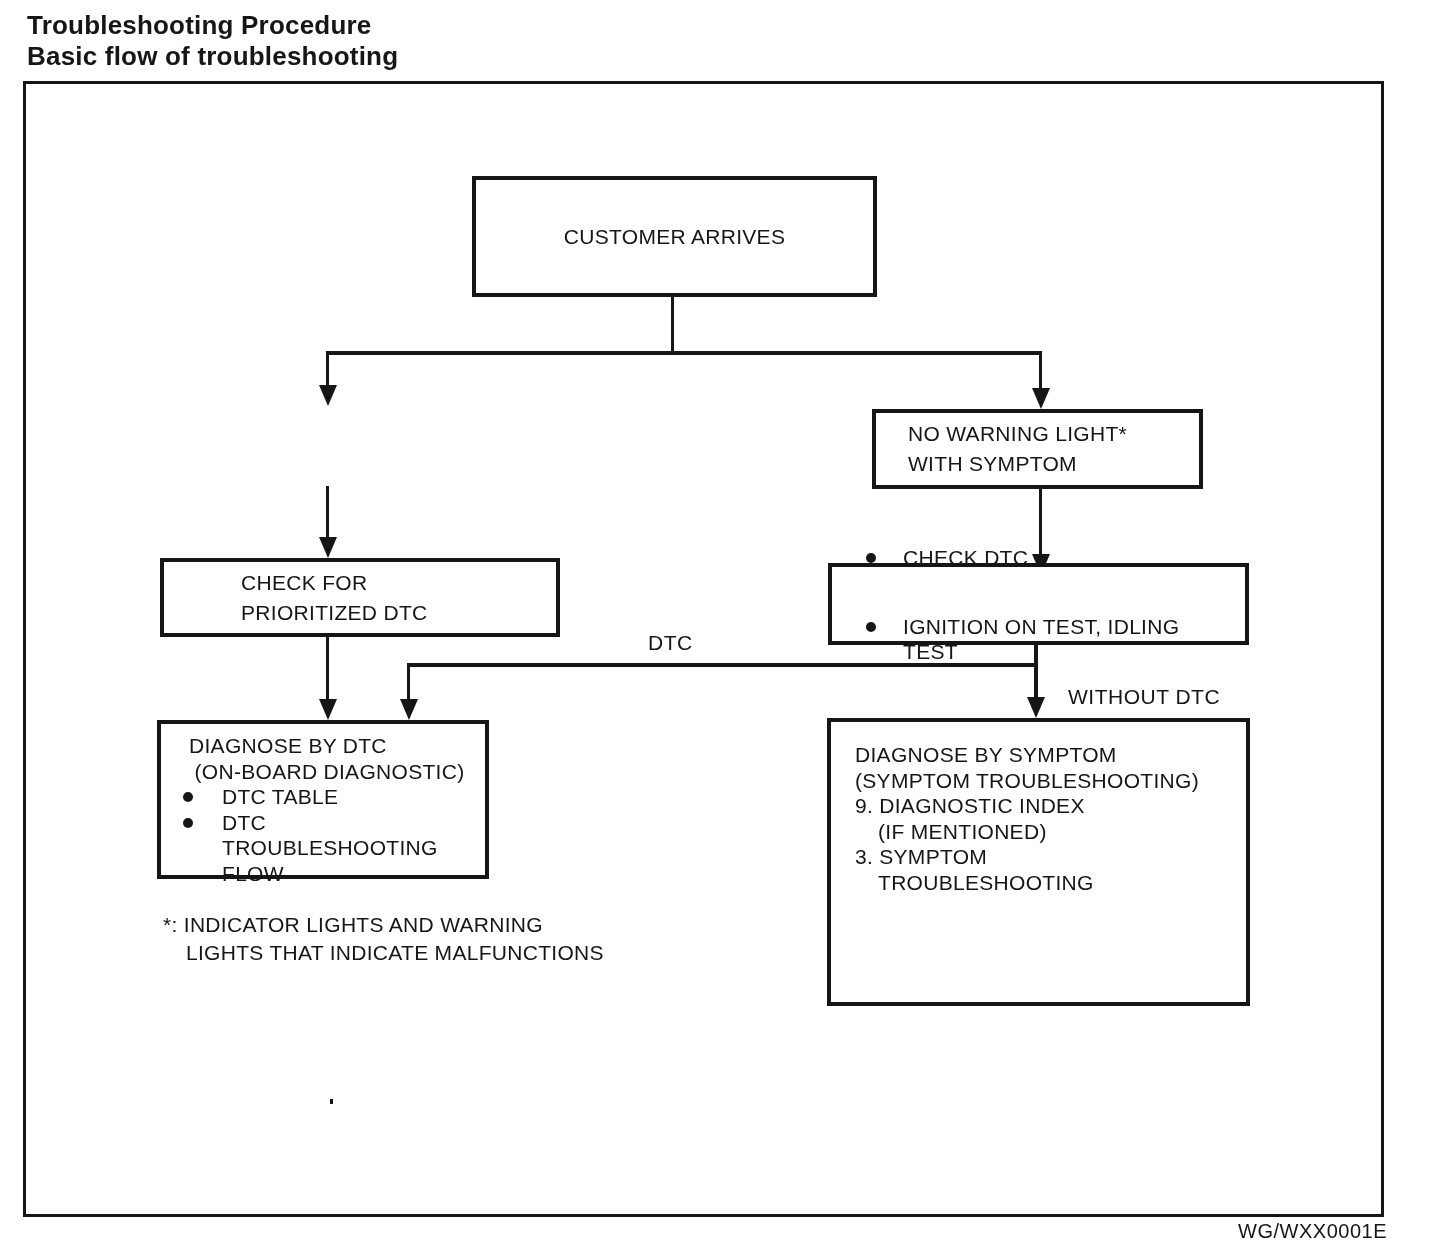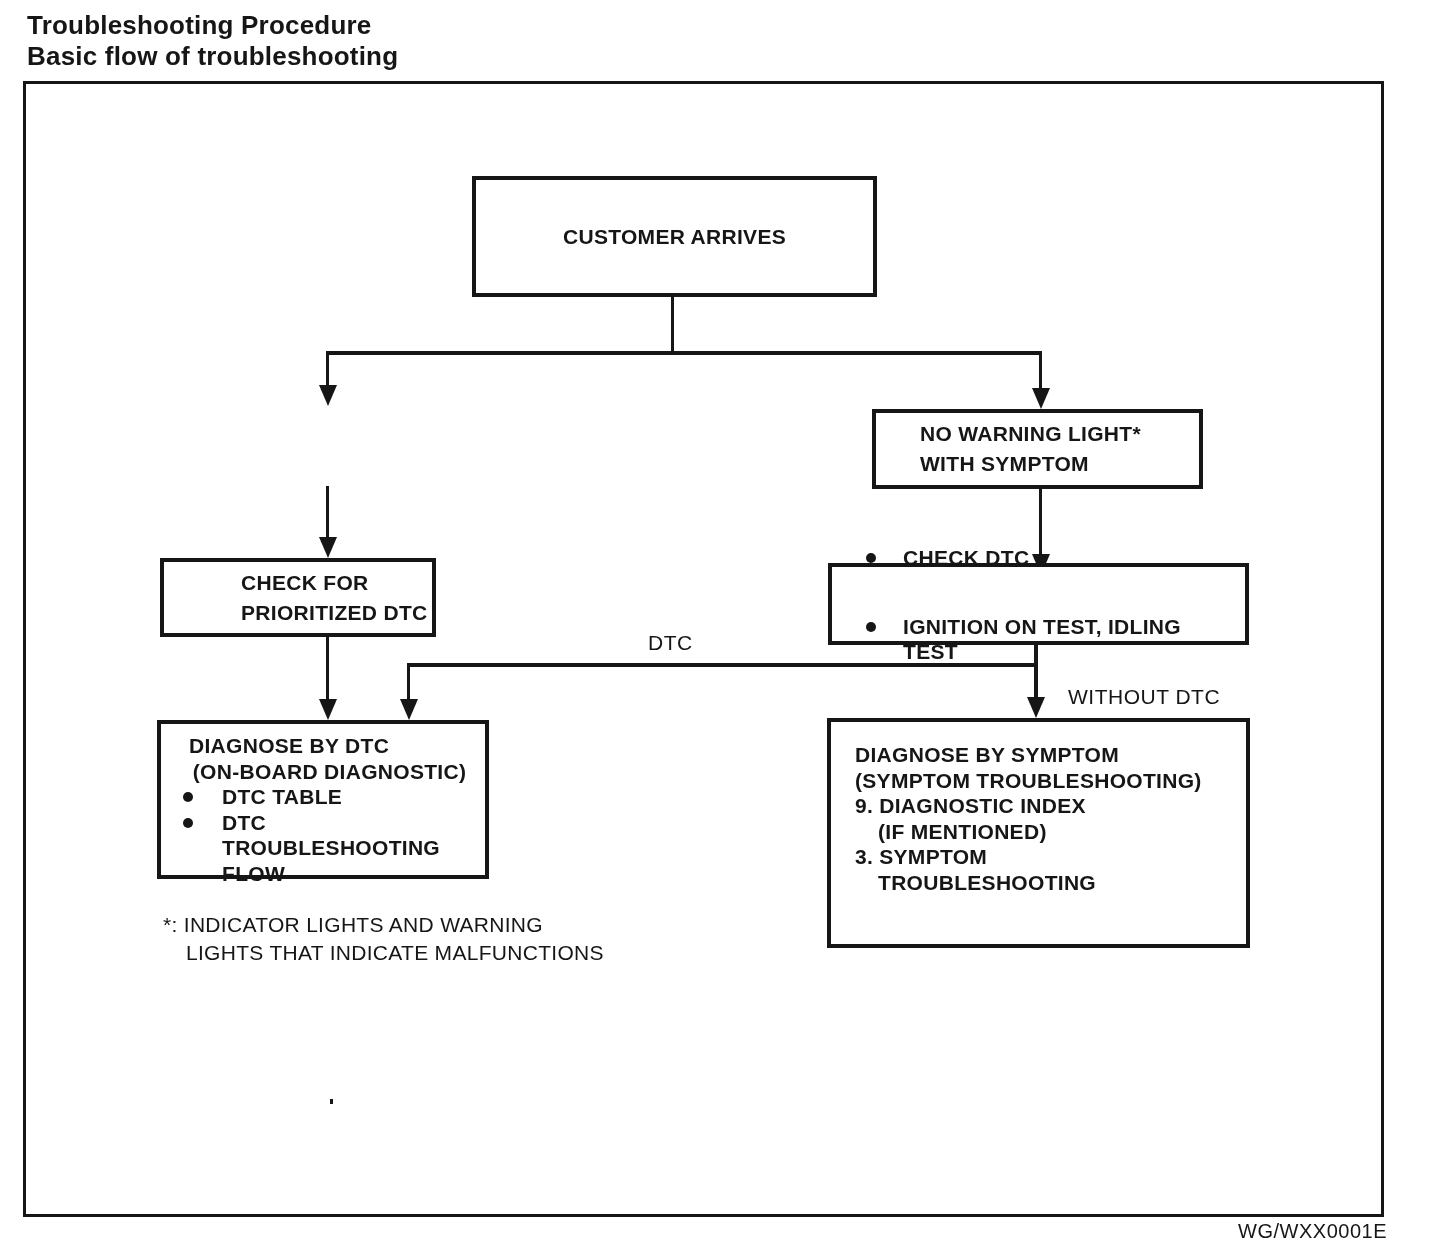--- a/index.html
+++ b/index.html
@@ -28,21 +28,21 @@
   }
   .node{
     position:absolute;
     border:4px solid var(--ink);
     background:var(--paper);
     box-sizing:border-box;
     font-size:21px;
     letter-spacing:0.3px;
     color:var(--ink);
   }
-  .node .line{white-space:nowrap;font-weight:bold;}
+  .node .line{white-space:nowrap;}
   .vcenter{display:flex;flex-direction:column;justify-content:center;}
   .hline,.vline{position:absolute;background:var(--ink);}
   .arrow-down{
     position:absolute;width:0;height:0;
     border-left:9px solid transparent;
     border-right:9px solid transparent;
     border-top:21px solid var(--ink);
   }
   .edge-label{
     position:absolute;font-size:21px;letter-spacing:0.5px;white-space:nowrap;
@@ -106,26 +106,26 @@
   <div class="arrow-down" style="left:1027px;top:697px;"></div>
 
   <div class="edge-label" style="left:648px;top:631px;">DTC</div>
   <div class="edge-label" style="left:1068px;top:685px;">WITHOUT DTC</div>
 
   <div class="node vcenter" style="left:472px;top:176px;width:405px;height:121px;align-items:center;">
     <div class="line">CUSTOMER ARRIVES</div>
   </div>
 
 
-  <div class="node vcenter" style="left:872px;top:409px;width:331px;height:80px;padding-left:44px;line-height:30px;">
+  <div class="node vcenter" style="left:872px;top:409px;width:331px;height:80px;padding-left:32px;line-height:30px;">
     <div class="line">NO WARNING LIGHT*</div>
     <div class="line">WITH SYMPTOM</div>
   </div>
 
-  <div class="node vcenter" style="left:160px;top:558px;width:276px;height:79px;padding-left:77px;line-height:30px;">
+  <div class="node vcenter" style="left:160px;top:558px;width:400px;height:79px;padding-left:77px;line-height:30px;">
     <div class="line">CHECK FOR</div>
     <div class="line">PRIORITIZED DTC</div>
   </div>
 
   <div class="node vcenter" style="left:828px;top:563px;width:421px;height:82px;padding-left:34px;line-height:25px;gap:44px;">
     <div class="brow">
       <span class="dot"></span>
       <div style="margin-left:27px;">
         <div class="line">CHECK DTC</div>
       </div>
@@ -151,21 +151,21 @@
     <div class="brow">
       <span class="dot"></span>
       <div style="margin-left:29px;">
         <div class="line">DTC</div>
         <div class="line">TROUBLESHOOTING</div>
         <div class="line">FLOW</div>
       </div>
     </div>
   </div>
 
-  <div class="node" style="left:827px;top:718px;width:423px;height:230px;padding:20px 6px 6px 24px;line-height:25.5px;">
+  <div class="node" style="left:827px;top:718px;width:423px;height:288px;padding:20px 6px 6px 24px;line-height:25.5px;">
     <div class="line">DIAGNOSE BY SYMPTOM</div>
     <div class="line">(SYMPTOM TROUBLESHOOTING)</div>
     <div class="line">9. DIAGNOSTIC INDEX</div>
     <div class="line" style="padding-left:23px;">(IF MENTIONED)</div>
     <div class="line">3. SYMPTOM</div>
     <div class="line" style="padding-left:23px;">TROUBLESHOOTING</div>
   </div>
 
   <div class="footnote">
     <div class="fn1">*: INDICATOR LIGHTS AND WARNING</div>

